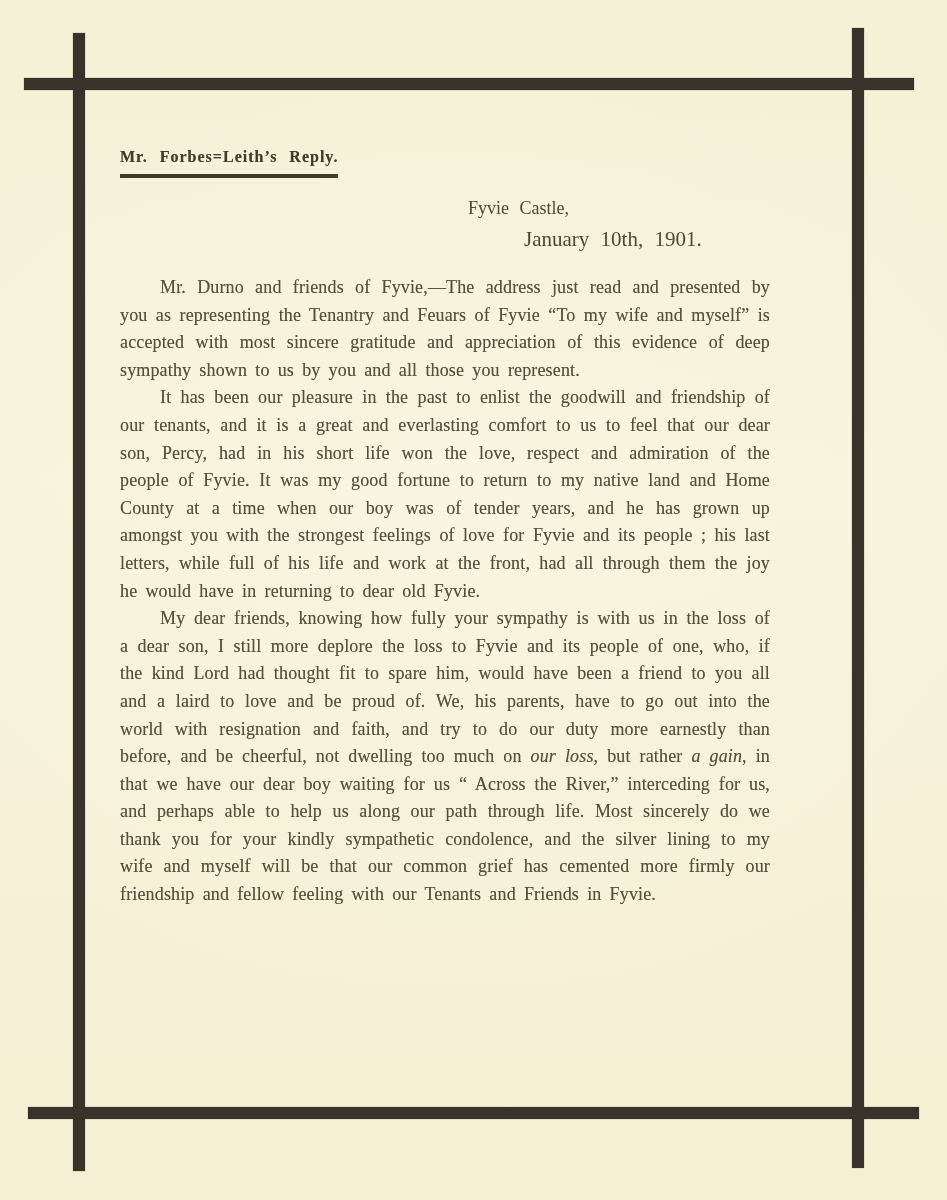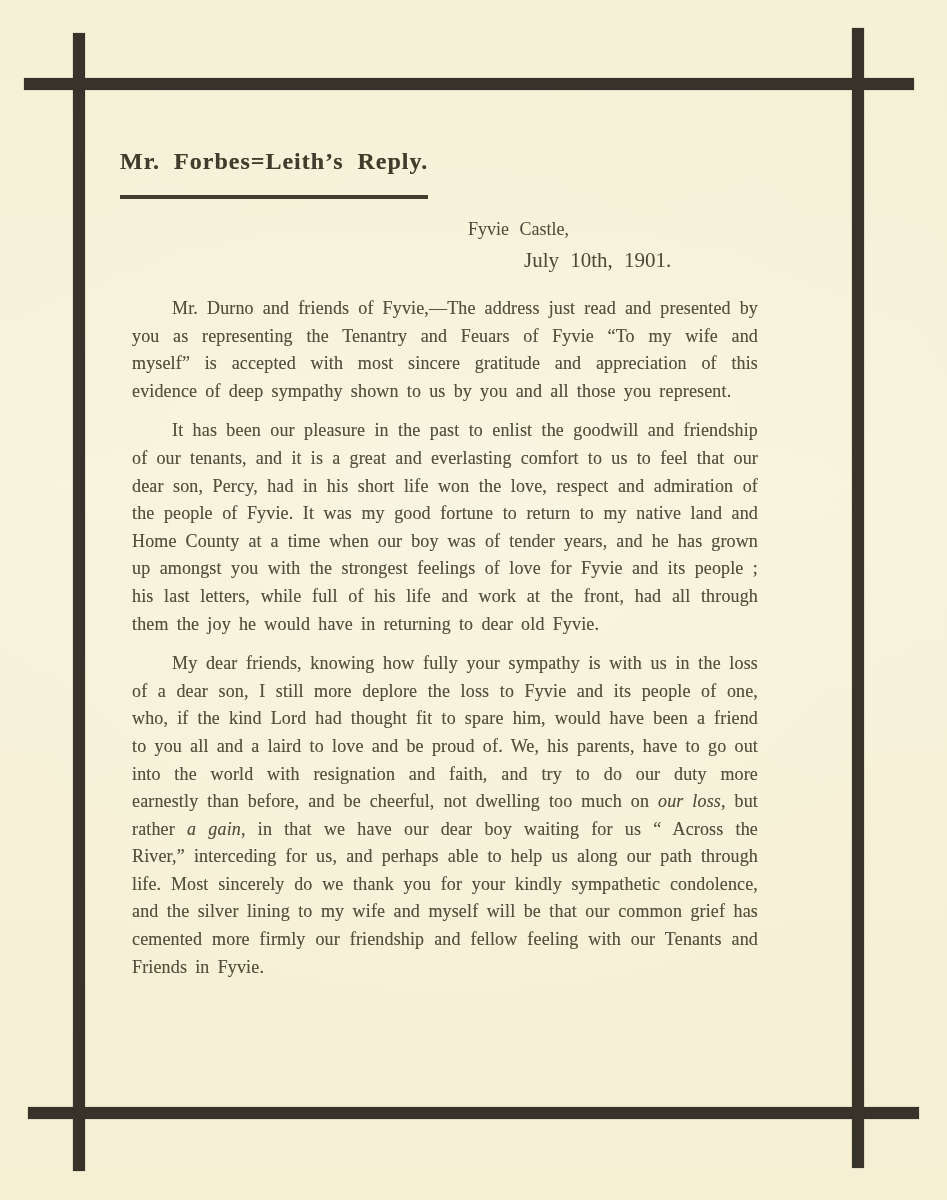--- a/index.html
+++ b/index.html
@@ -21,38 +21,38 @@
   .rule-top    { left: 24px;  top: 78px;   width: 890px; height: 12px; }
   .rule-bottom { left: 28px;  top: 1107px; width: 891px; height: 12px; }
   .rule-left   { left: 73px;  top: 33px;   width: 12px;  height: 1138px; }
   .rule-right  { left: 852px; top: 28px;   width: 12px;  height: 1140px; }
 
   .content {
     position: absolute; left: 120px; top: 148px; width: 650px;
     color: #534d3b;
   }
   h1.title {
-    font-size: 24px; font-weight: bold; letter-spacing: 1px; word-spacing: 7px;
+    font-size: 16px; font-weight: bold; letter-spacing: 1px; word-spacing: 7px;
     margin: 0; display: inline-block;
     color: #423c2c;
     border-bottom: 4px solid #423c2c;
-    padding-bottom: 20px;
+    padding-bottom: 8px;
     text-shadow: 0 0 0.5px rgba(66,60,44,0.55);
   }
   .place {
     font-size: 18px; margin-top: 20px; margin-left: 348px;
     word-spacing: 6px; color: #4d4736;
   }
   .date {
     font-size: 21px; margin-top: 8px; margin-left: 404px;
     word-spacing: 6px; color: #4d4736;
   }
   .bodytext { margin-top: 22px; }
   .bodytext p {
-    margin: 12px;
+    margin: 0;
     font-size: 18px;
     line-height: 27.6px;
     text-align: justify;
     text-indent: 40px;
     word-spacing: 3.5px;
     letter-spacing: 0.15px;
     color: #554f3d;
     text-shadow: 0 0 0.4px rgba(85,79,61,0.5);
   }
   .bodytext em { }
@@ -66,21 +66,21 @@
   <div class="rule rule-bottom"></div>
   <div class="rule rule-left"></div>
   <div class="rule rule-right"></div>
 
   <div class="content">
 
     <h1 class="title">Mr. Forbes=Leith’s Reply.</h1>
 
     <div class="place">Fyvie Castle,</div>
 
-    <div class="date">July 10th, 1901.</div>
+    <div class="date">January 10th, 1901.</div>
 
     <div class="bodytext">
 
       <p>Mr. Durno and friends of Fyvie,—The address just read and presented by you as representing the Tenantry and Feuars of Fyvie “To my wife and myself” is accepted with most sincere gratitude and appreciation of this evidence of deep sympathy shown to us by you and all those you represent.</p>
 
       <p>It has been our pleasure in the past to enlist the goodwill and friendship of our tenants, and it is a great and everlasting comfort to us to feel that our dear son, Percy, had in his short life won the love, respect and admiration of the people of Fyvie.  It was my good fortune to return to my native land and Home County at a time when our boy was of tender years, and he has grown up amongst you with the strongest feelings of love for Fyvie and its people ; his last letters, while full of his life and work at the front, had all through them the joy he would have in returning to dear old Fyvie.</p>
 
       <p><span>My dear friends, knowing how fully your sympathy is with us in the loss of a dear son, I still more deplore the loss to Fyvie and its people of one, who, if the kind Lord had thought fit to spare him, would have been a friend to you all and a laird to love and be proud of.  We, his parents, have to go out into the world with resignation and faith, and try to do our duty more earnestly than before, and be cheerful, not dwelling too much on </span><em>our loss</em><span>, but rather </span><em>a gain</em><span>, in that we have our dear boy waiting for us “ Across the River,” interceding for us, and perhaps able to help us along our path through life.  Most sincerely do we thank you for your kindly sympathetic condolence, and the silver lining to my wife and myself will be that our common grief has cemented more firmly our friendship and fellow feeling with our Tenants and Friends in Fyvie.</span></p>
 
     </div>

